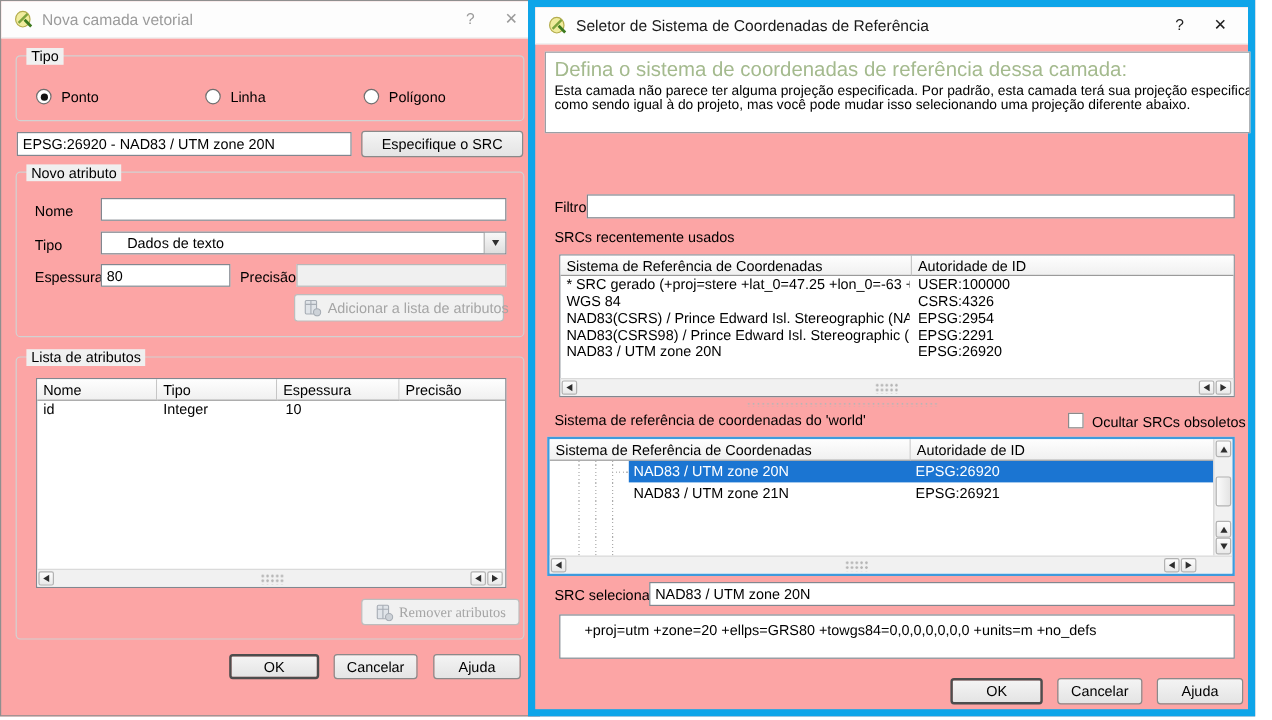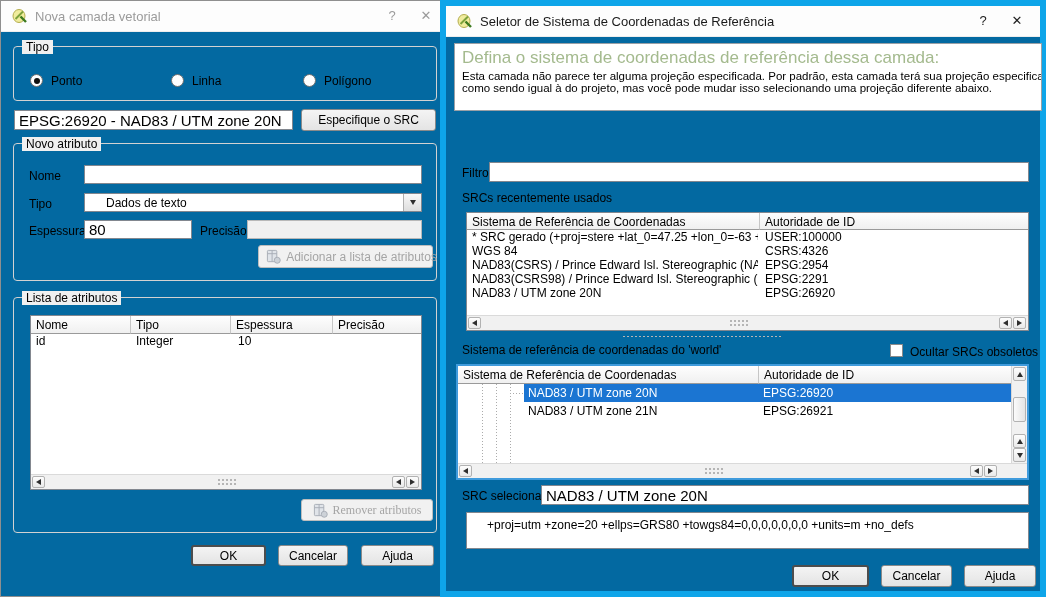--- a/index.html
+++ b/index.html
@@ -1,41 +1,41 @@
 <!DOCTYPE html>
 <html><head>
 <meta charset="utf-8">
 <style>
   html,body{margin:0;padding:0;}
   body{
     width:1060px;height:600px;position:relative;background:#ffffff;
     font-family:"Liberation Sans", sans-serif;font-size:12px;color:#000;
     overflow:hidden;
   }
-  .dialog{position:absolute;background:#0369a1;box-sizing:border-box;}
+  .dialog{position:absolute;background:#fca5a5;box-sizing:border-box;}
   #dlg-left{left:0;top:0;width:450px;height:597px;border:1px solid #8f8f8f;}
   #dlg-right{left:440px;top:0;width:606px;height:597px;border:6px solid #0ea5e9;}
   .titlebar{position:absolute;left:0;right:0;top:0;height:30px;background:#fdfdfd;border-bottom:1px solid #ededed;}
   .title{position:absolute;left:34px;top:8px;font-size:13px;white-space:nowrap;}
   #dlg-left .title{color:#9b9b9b;}
   #dlg-right .title{color:#1a1a1a;}
   .app-icon{position:absolute;left:11px;top:7px;width:16px;height:16px;}
   .tb-btn{position:absolute;top:6px;width:22px;height:18px;text-align:center;font-size:13px;line-height:18px;cursor:default;}
   #dlg-left .tb-btn{color:#9b9b9b;}
   #dlg-right .tb-btn{color:#222;}
   .tb-help{right:46px;}
   .tb-close{right:12px;}
 
   .grp{position:absolute;border:1px solid #d2d2d2;border-radius:4px;box-sizing:border-box;}
   .grp-label{position:absolute;top:-7px;left:8px;background:#f0f0f0;padding:0 4px;white-space:nowrap;}
 
   .lbl{position:absolute;white-space:nowrap;}
 
   .tfield{position:absolute;border:1px solid #82878f;background:#fff;box-sizing:border-box;
-    font-family:"Liberation Sans", sans-serif;font-size:15px;padding:0 4px;margin:0;}
+    font-family:"Liberation Sans", sans-serif;font-size:12px;padding:0 4px;margin:0;}
   .tfield:disabled{background:#f0f0f0;border-color:#b8b8b8;}
 
   .combo{position:absolute;border:1px solid #82878f;background:#fff;box-sizing:border-box;}
   .combo .combo-text{position:absolute;left:5px;top:2px;white-space:nowrap;margin-left:16px;}
   .combo .combo-btn{position:absolute;right:0;top:0;bottom:0;width:17px;
     background:linear-gradient(#f8f8f8,#dedede);border-left:1px solid #aeaeae;
     display:flex;align-items:center;justify-content:center;}
 
   .btn{position:absolute;background:linear-gradient(#f4f4f4,#e4e4e4);border:1px solid #8a8a8a;
     border-radius:3px;box-sizing:border-box;text-align:center;font-size:12px;
@@ -140,21 +140,21 @@
     <div class="combo" style="left:70px;top:49px;width:338px;height:19px;">
       <span class="combo-text">Dados de texto</span>
       <span class="combo-btn">
           <span class="tri tri-d"></span>
         </span>
     </div>
     <span class="lbl" style="left:15px;top:80px;">Espessura</span>
     <input class="tfield" style="left: 70px; top: 76px; width: 108px; height: 19px;" value="80">
     <span class="lbl" style="left:186px;top:80px;">Precisão</span>
     <input class="tfield" disabled="" style="left: 233px; top: 76px; width: 175px; height: 19px;" value="">
-    <div class="btn disabled" style="left:244px;top:101px;width:175px;height:23px;padding-left:12px;">
+    <div class="btn disabled" style="left:231px;top:101px;width:175px;height:23px;padding-left:12px;">
       <svg class="bicon" width="15" height="15" viewBox="0 0 16 16">
         <rect x="1.5" y="1.5" width="10" height="12" rx="1" fill="#e0e4e9" stroke="#a7adb5"></rect>
         <line x1="1.5" y1="5" x2="11.5" y2="5" stroke="#a7adb5"></line>
         <line x1="6.5" y1="1.5" x2="6.5" y2="13.5" stroke="#a7adb5"></line>
         <circle cx="12" cy="12" r="3.2" fill="#cdd2d8" stroke="#a7adb5"></circle>
       </svg>
       <span>Adicionar a lista de atributos</span>
     </div>
   </div>
 

